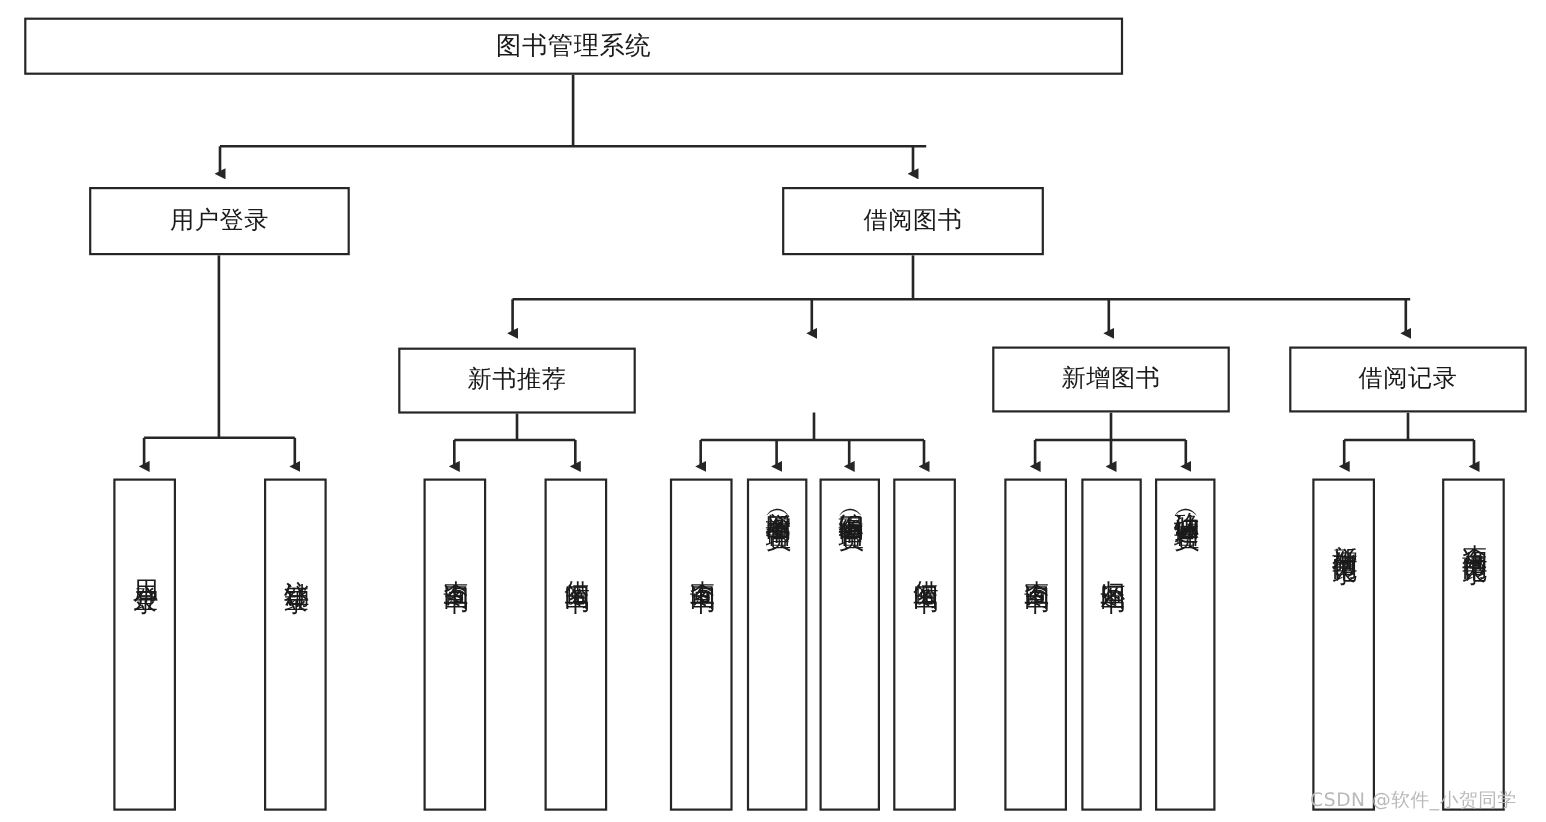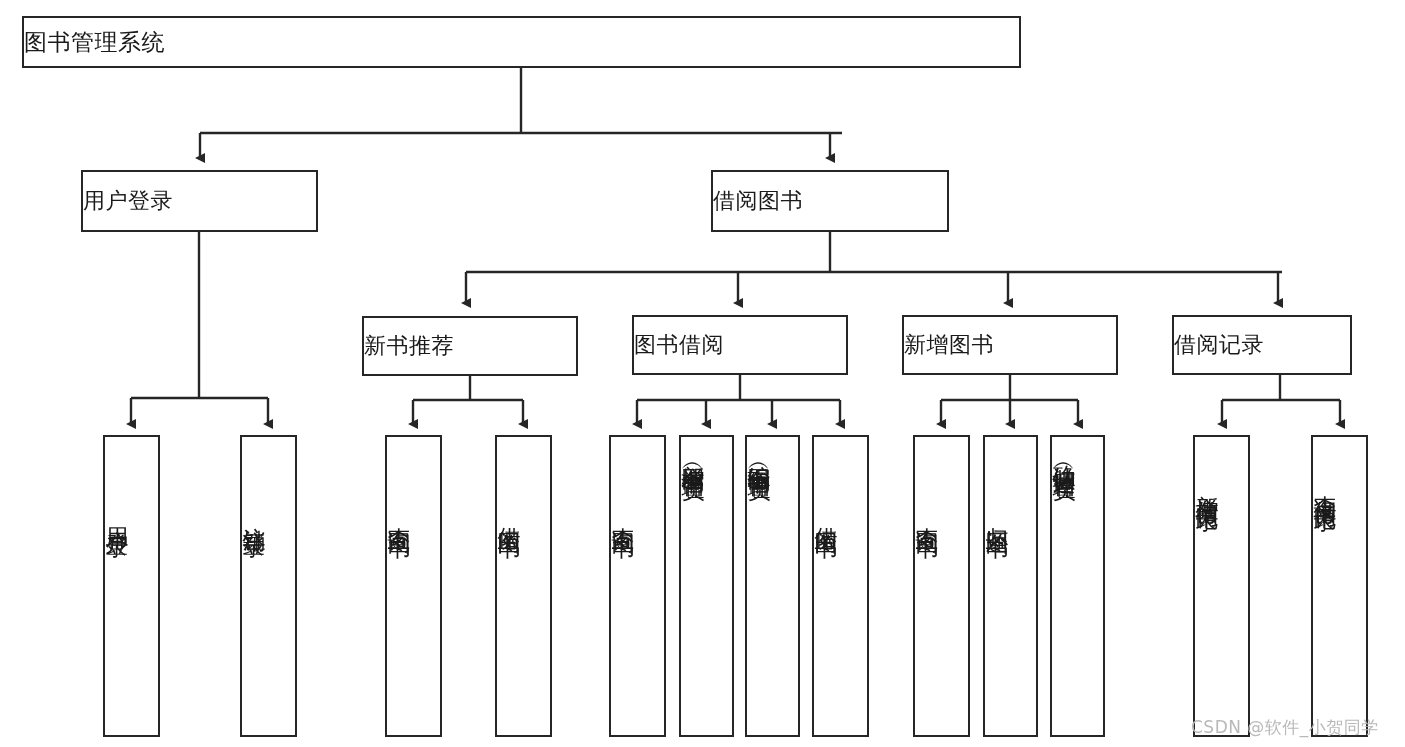--- a/index.html
+++ b/index.html
@@ -26,21 +26,21 @@
     height: 747px;
     pointer-events: none;
   }
   .node {
     position: absolute;
     box-sizing: border-box;
     background: #ffffff;
     border: 2px solid #262626;
     display: flex;
     align-items: center;
-    justify-content: flex-start;
+    justify-content: center;
     color: #1a1a1a;
     z-index: 2;
   }
   .node .label {
     display: block;
     text-align: center;
     line-height: 1.16;
     letter-spacing: 0.5px;
     white-space: nowrap;
   }
@@ -141,29 +141,26 @@
   </div>
 
   <div class="node horiz" style="left:711px; top:170px; width:238px; height:62px;">
     <span class="label">借阅图书</span>
   </div>
 
   <div class="node horiz" style="left:362px; top:316px; width:216px; height:60px;">
     <span class="label">新书推荐</span>
   </div>
 
-  <div class="node horiz" style="left:632px; top:315px; width:216px; height:60px;">
-    <span class="label">图书借阅</span>
-  </div>
 
   <div class="node horiz" style="left:902px; top:315px; width:216px; height:60px;">
     <span class="label">新增图书</span>
   </div>
 
-  <div class="node horiz" style="left:1172px; top:315px; width:180px; height:60px;">
+  <div class="node horiz" style="left:1172px; top:315px; width:216px; height:60px;">
     <span class="label">借阅记录</span>
   </div>
 
   <div class="node vert" style="left:103px; top:435px; width:57px; height:302px; padding-top:72px;">
     <span class="label">用户登录</span>
   </div>
 
   <div class="node vert" style="left:240px; top:435px; width:57px; height:302px; padding-top:72px;">
     <span class="label">注销登录</span>
   </div>

